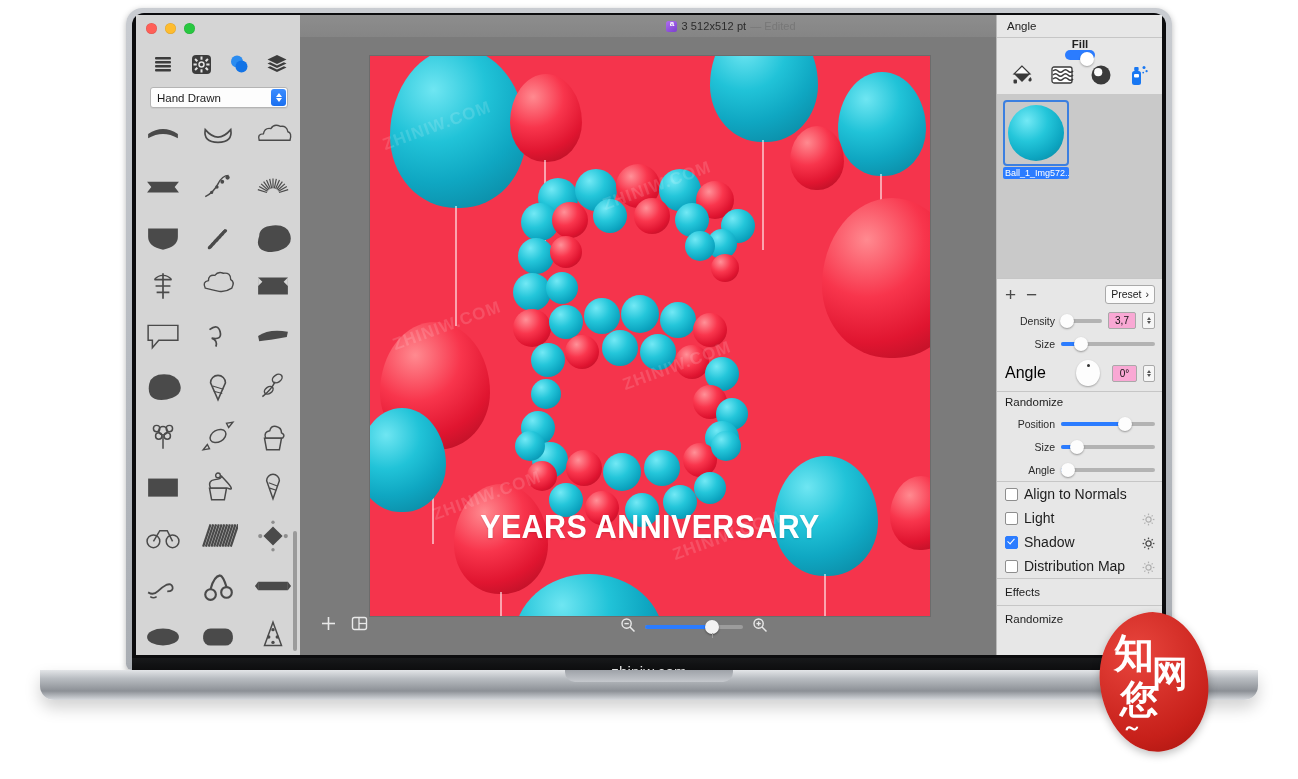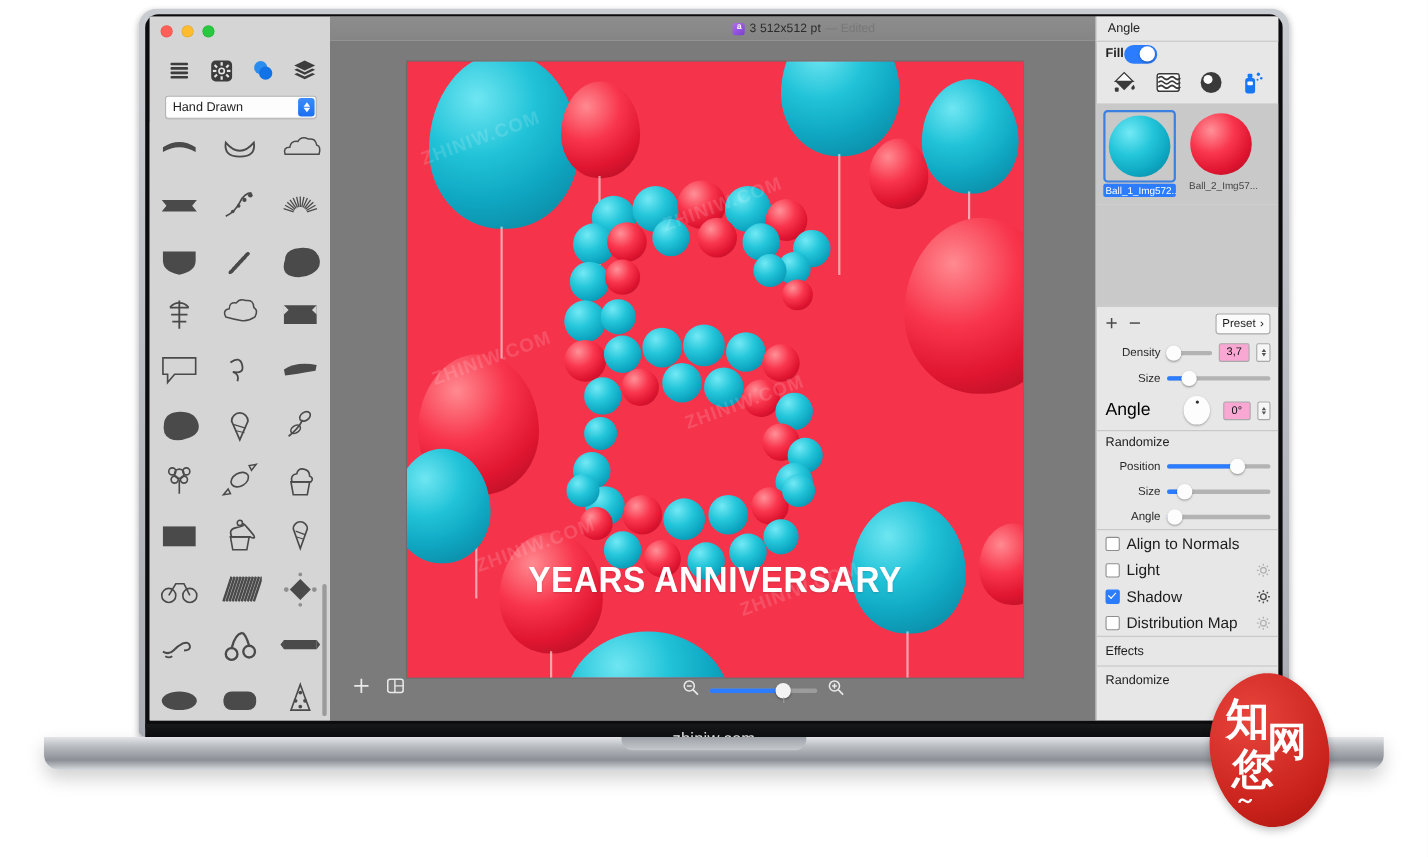--- a/index.html
+++ b/index.html
@@ -64,21 +64,21 @@
   .bb-mid{position:absolute;left:320px;top:-16px;display:flex;gap:9px;align-items:center;}
   .zslider{position:relative;width:98px;height:4px;background:#9c9c9c;border-radius:2px;}
   .zslider .fill{position:absolute;left:0;top:0;height:4px;width:66px;background:#2b7cff;border-radius:2px;}
   .zknob{position:absolute;left:60px;top:-5px;width:14px;height:14px;border-radius:50%;background:#f3f3f3;box-shadow:0 1px 2px rgba(0,0,0,.4);}
   .ztick{position:absolute;left:67px;top:8px;width:1px;height:5px;background:#9c9c9c;}
   .bb-right{position:absolute;right:18px;top:-18px;display:flex;gap:12px;align-items:center;}
 
   
   .rpanel{position:absolute;left:860px;top:0;width:166px;height:640px;background:#e7e7e7;border-left:1px solid #b9b9b9;}
   .rp-head{height:22px;display:flex;align-items:center;padding-left:10px;font-size:11.5px;color:#222;border-bottom:1px solid #c6c6c6;background:#e7e7e7;}
-  .rp-fillrow{height:22px;display:flex;align-items:center;padding:0 8px;justify-content:flex-start;}
+  .rp-fillrow{height:22px;display:flex;align-items:center;padding:0 8px;justify-content:space-between;flex-direction:column;}
   .rp-fillrow .lbl{font-size:11.5px;color:#222;font-weight:bold;}
   .toggle{width:30px;height:17px;border-radius:9px;background:#2b7cff;position:relative;}
   .toggle i{position:absolute;right:1.5px;top:1.5px;width:14px;height:14px;border-radius:50%;background:#fff;box-shadow:0 1px 2px rgba(0,0,0,.3);}
   .rp-icons{height:34px;display:flex;align-items:center;justify-content:space-around;padding:0 6px;}
   .thumbs{height:92px;background:#c9c9c9;position:relative;}
   .thumb{position:absolute;top:6px;width:66px;}
   .thumb .img{width:62px;height:62px;border-radius:4px;display:flex;align-items:center;justify-content:center;}
   .thumb.sel .img{border:2px solid #3b7fe0;}
   .tball{width:56px;height:56px;border-radius:50%;}
   .tlabel{font-size:9px;text-align:center;margin-top:1px;padding:1px 2px;border-radius:2px;white-space:nowrap;overflow:hidden;}
@@ -644,26 +644,20 @@
           </span>
         </div>
 
         <div class="thumbs">
           <div class="thumb sel" style="left:6px;">
             <div class="img">
                 <span class="tball s-teal" style="display:block;"></span>
               </div>
             <div class="tlabel on">Ball_1_Img572...</div>
           </div>
-          <div class="thumb" style="left:82px;">
-            <div class="img">
-                <span class="tball s-red" style="display:block;"></span>
-              </div>
-            <div class="tlabel off">Ball_2_Img57...</div>
-          </div>
         </div>
         <div class="thumb-rest"></div>
 
         <div class="rp-sec">
           <div class="presetrow">
             <span class="pm">
               <span>+</span>
               <span>−</span>
             </span>
             <span class="presetbtn">

